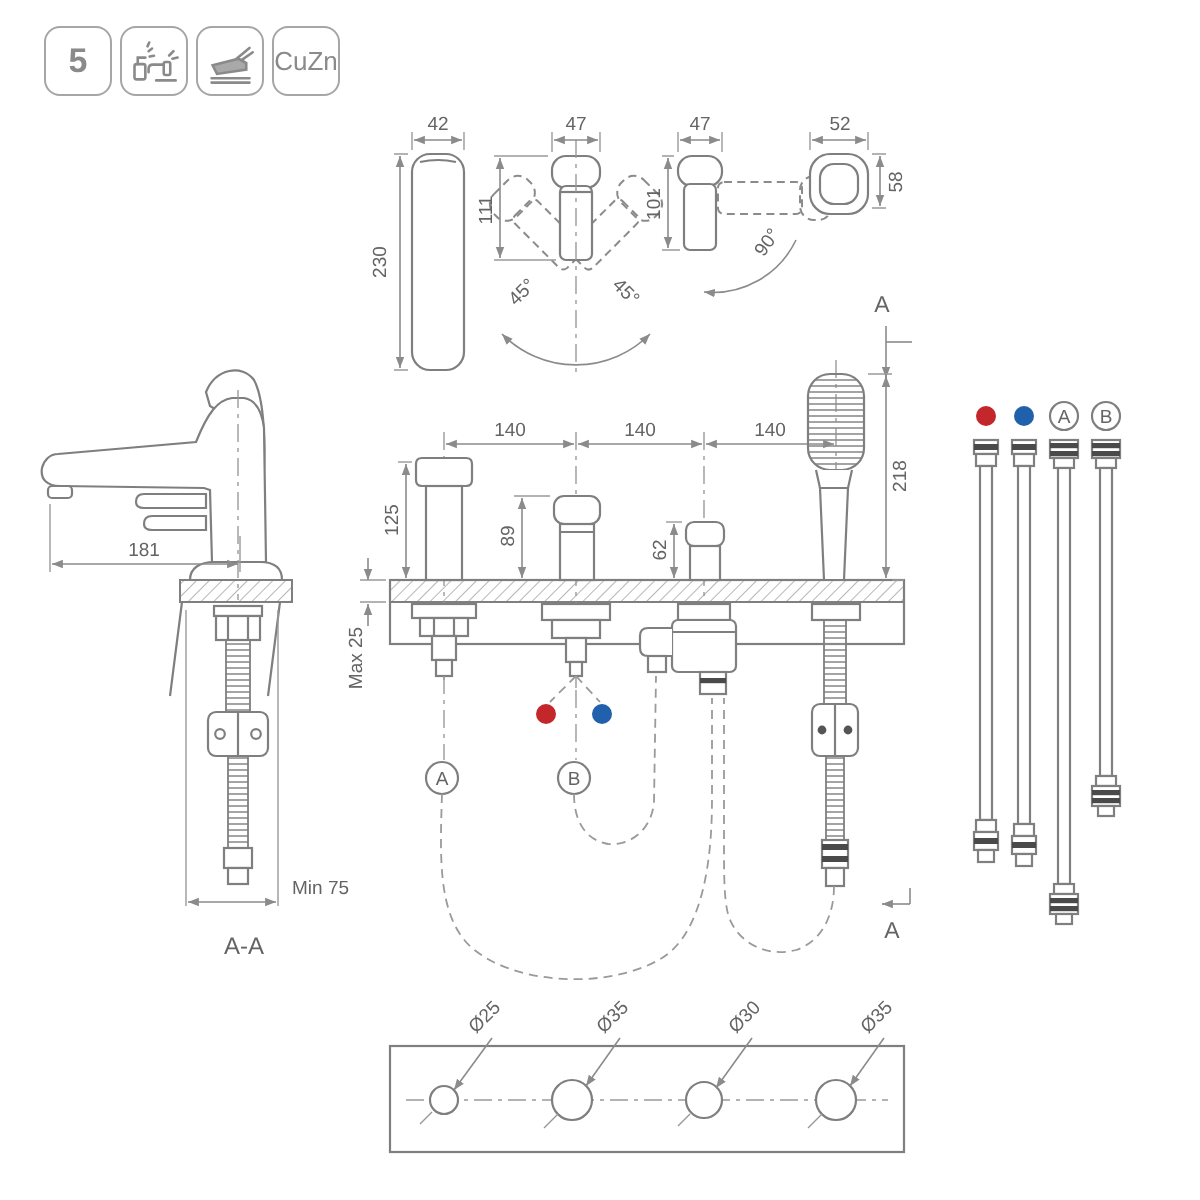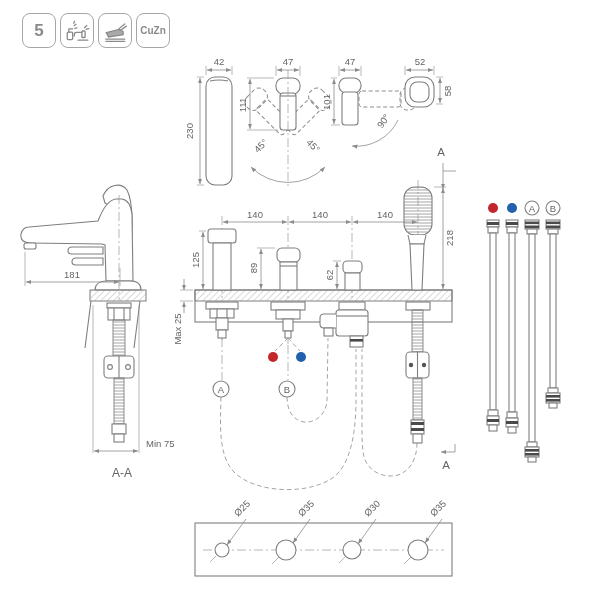--- a/index.html
+++ b/index.html
@@ -2,21 +2,21 @@
 <html><head>
 <meta charset="utf-8">
 <style>
   html,body{margin:0;padding:0;background:#ffffff;}
   .sheet{position:relative;width:600px;height:600px;background:#ffffff;overflow:hidden;
          font-family:"Liberation Sans",sans-serif;}
   .badges{position:absolute;top:13px;left:22px;display:flex;gap:4px;}
   .badge{width:32px;height:33px;border:1.6px solid #a6a6a6;border-radius:8px;
          display:flex;align-items:center;justify-content:center;background:#fff;}
   .badge .num{font-size:17px;font-weight:600;color:#8a8a8a;}
-  .badge .alloy{font-size:10px;font-weight:700;color:#8a8a8a;letter-spacing:0;}
+  .badge .alloy{font-size:13px;font-weight:400;color:#8a8a8a;letter-spacing:0;}
   svg text{fill:#646464;font-family:"Liberation Sans",sans-serif;font-size:9.5px;}
   svg .big{font-size:12px;}
   svg .sec{font-size:11.5px;}
   .ln{stroke:#7f7f7f;fill:none;stroke-width:1.1;}
   .lnw{stroke:#7f7f7f;fill:#ffffff;stroke-width:1.1;}
   .dim{stroke:#8b8b8b;fill:none;stroke-width:0.8;}
   .ext{stroke:#9a9a9a;fill:none;stroke-width:0.7;}
   .cl{stroke:#9a9a9a;fill:none;stroke-width:0.7;stroke-dasharray:9 3 2 3;}
   .hose{stroke:#9a9a9a;fill:none;stroke-width:0.9;stroke-dasharray:4.5 3;}
   .dashed{stroke:#8b8b8b;fill:none;stroke-width:1;stroke-dasharray:4 2.6;}

